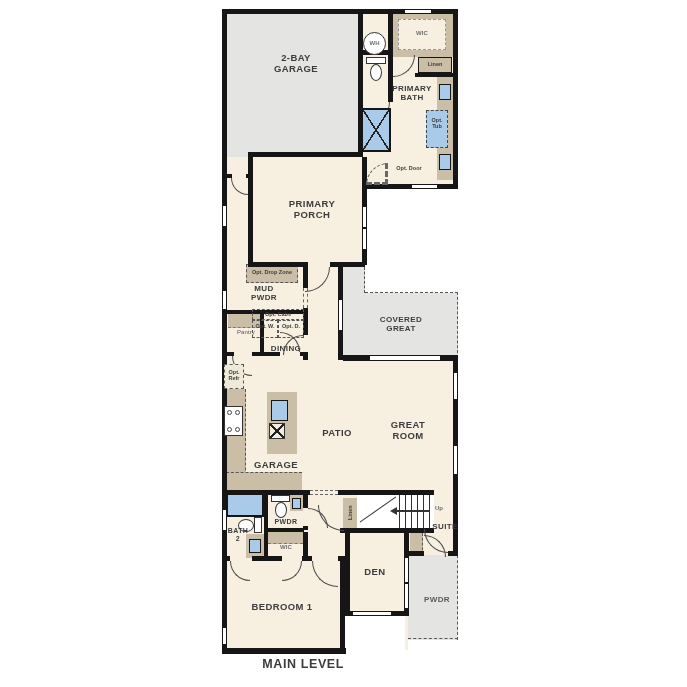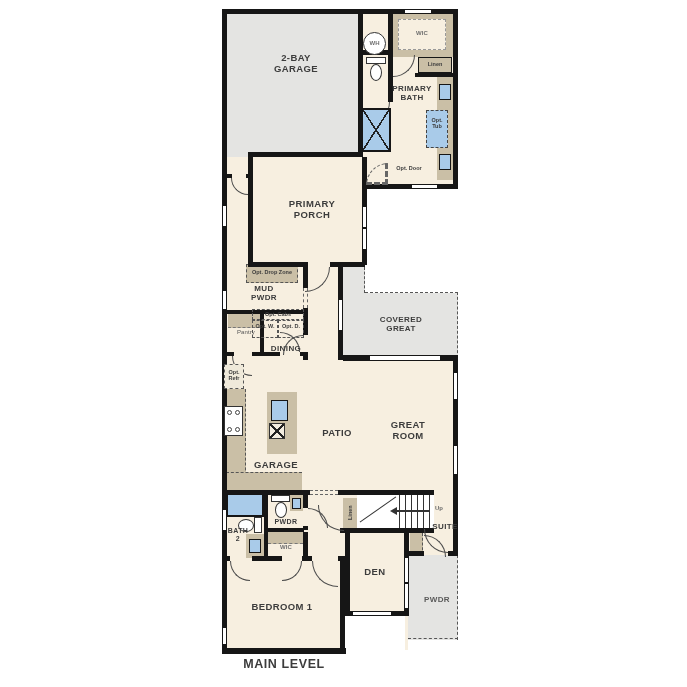--- a/index.html
+++ b/index.html
@@ -227,15 +227,15 @@
   <div class="lbl s10" style="left:312px;top:427px;width:50px;">PATIO</div>
   <div class="lbl s10" style="left:383px;top:419px;width:50px;">GREAT ROOM</div>
   <div class="lbl s7" style="left:227px;top:527px;width:22px;">BATH 2</div>
   <div class="lbl s7" style="left:268px;top:518px;width:36px;">PWDR</div>
   <div class="lbl s6 gray-txt" style="left:272px;top:544px;width:28px;">WIC</div>
   <div class="lbl s6 gray-txt" style="left:431px;top:505px;width:16px;">Up</div>
   <div class="lbl s8" style="left:429px;top:522px;width:32px;">SUITE</div>
   <div class="lbl s10" style="left:360px;top:566px;width:30px;">DEN</div>
   <div class="lbl s8" style="left:418px;top:595px;width:38px;color:#5a5a5a;">PWDR</div>
   <div class="lbl s10" style="left:248px;top:601px;width:68px;">BEDROOM 1</div>
-  <div class="lbl title" style="left:224px;top:657px;width:120px;text-align:center;">MAIN LEVEL</div>
+  <div class="lbl title" style="left:224px;top:657px;width:120px;text-align:right;">MAIN LEVEL</div>
 
 </div>
 
 </body></html>

